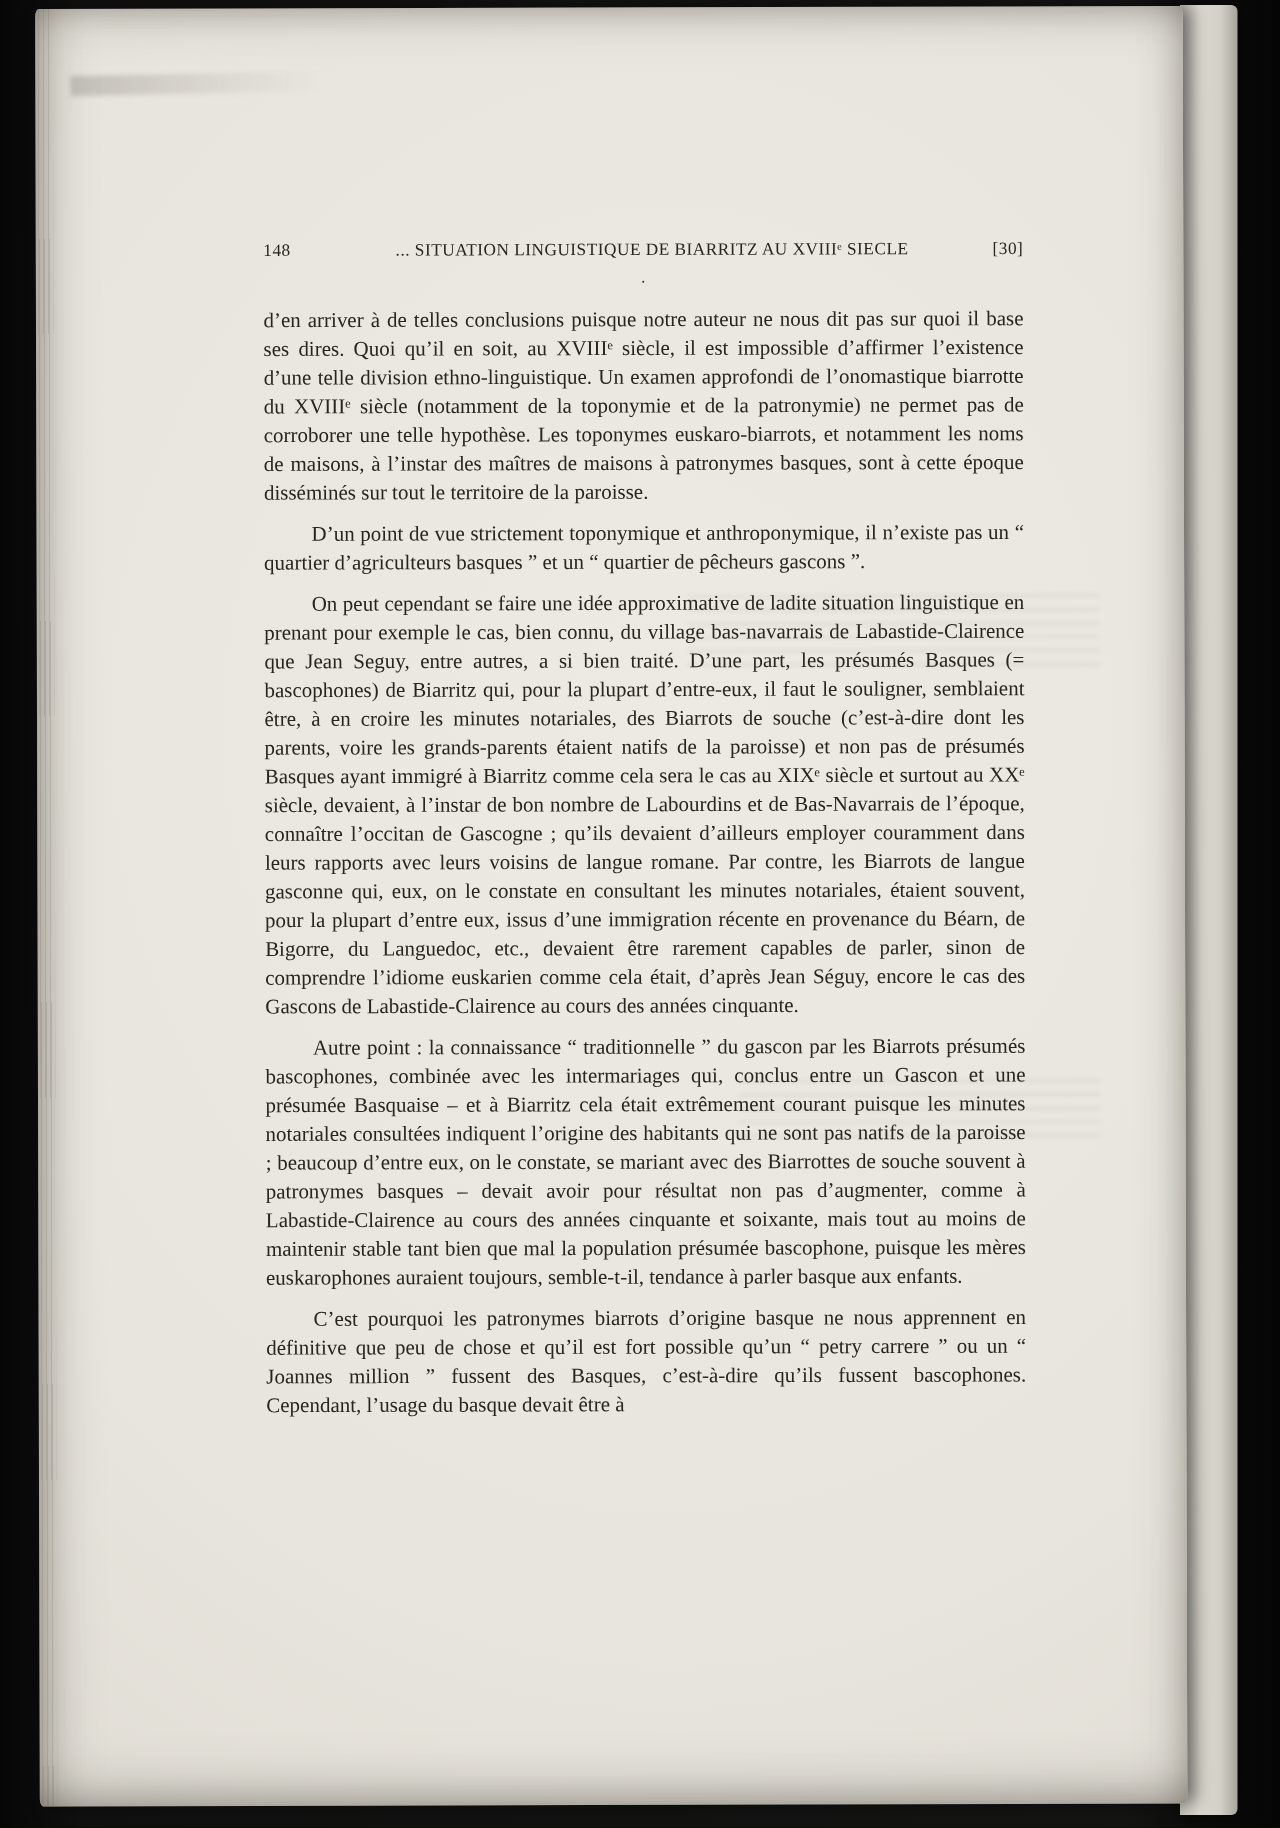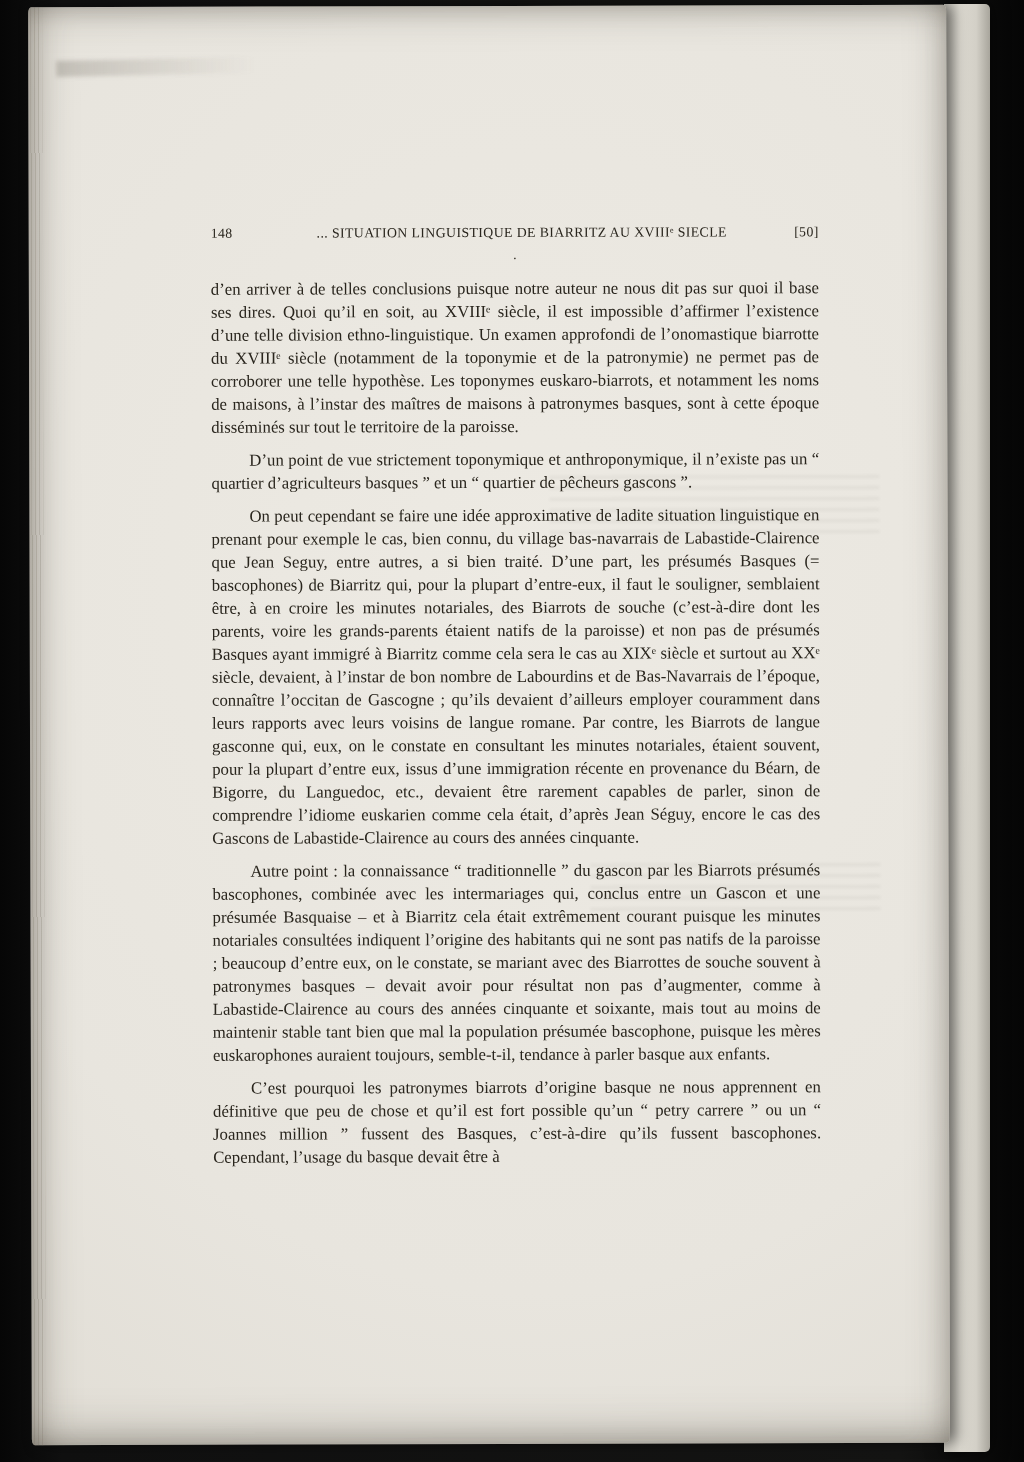--- a/index.html
+++ b/index.html
@@ -50,21 +50,21 @@
   .ghost.g2{left:560px;top:858px;width:290px;height:52px;}
   
   .content{
     position:absolute;left:182px;top:186px;width:608px;
     color:#29251d;
   }
   .header{
     display:flex;align-items:baseline;
     font-size:13.8px;letter-spacing:.4px;
   }
-  .pgnum{width:62px;text-align:left;margin-top:33px;}
+  .pgnum{width:62px;text-align:left;}
   .htitle{flex:1;text-align:center;}
   .href{width:48px;text-align:right;}
   .hdot{text-align:center;font-size:13px;height:28px;line-height:28px;}
   .text{
     font-size:16.8px;line-height:23px;text-align:justify;
     hyphens:auto;-webkit-hyphens:auto;
     margin-top:8px;
   }
   p.para{margin:0;}
   p.para + p.para{margin-top:10px;}
@@ -81,21 +81,21 @@
   <div class="page">
     <div class="stack-lines"></div>
     <div class="smudge"></div>
     <div class="ghost g1"></div>
     <div class="ghost g2"></div>
 
     <div class="content">
       <div class="header">
         <span class="pgnum">148</span>
         <span class="htitle">... SITUATION LINGUISTIQUE DE BIARRITZ AU XVIIIᵉ SIECLE</span>
-        <span class="href">[50]</span>
+        <span class="href">[30]</span>
       </div>
       <div class="hdot">.</div>
 
       <div class="text">
           <p class="para"><span>d’en arriver à de telles conclusions puisque notre auteur ne nous dit pas sur quoi il base ses dires. Quoi qu’il en soit, au XVIIIᵉ siècle, il est impossible d’affirmer l’existence d’une telle division ethno-linguistique. Un examen approfondi de l’onomastique biarrotte du XVIIIᵉ siècle (notamment de la toponymie et de la patronymie) ne permet pas de corroborer une telle hypothèse. Les toponymes euskaro-biarrots, et notamment les noms de maisons, à l’instar des maîtres de maisons à patronymes basques, sont à cette époque disséminés sur tout le territoire de la paroisse.</span></p>
           <p class="para indent"><span>D’un point de vue strictement toponymique et anthroponymique, il n’existe pas un “ quartier d’agriculteurs basques ” et un “ quartier de pêcheurs gascons ”.</span></p>
           <p class="para indent"><span>On peut cependant se faire une idée approximative de ladite situation linguistique en prenant pour exemple le cas, bien connu, du village bas-navarrais de Labastide-Clairence que Jean Seguy, entre autres, a si bien traité. D’une part, les présumés Basques (= bascophones) de Biarritz qui, pour </span><span class="it">la plupart</span><span> d’entre-eux, il faut le souligner, semblaient être, à en croire les minutes notariales, des Biarrots de souche (c’est-à-dire dont les parents, voire les grands-parents étaient natifs de la paroisse) et non pas de présumés Basques ayant immigré à Biarritz comme cela sera le cas au XIXᵉ siècle et surtout au XXᵉ siècle, devaient, à l’instar de bon nombre de Labourdins et de Bas-Navarrais de l’époque, connaître l’occitan de Gascogne ; qu’ils devaient d’ailleurs employer couramment dans leurs rapports avec leurs voisins de langue romane. Par contre, les Biarrots de langue gasconne qui, eux, on le constate en consultant les minutes notariales, étaient souvent, pour la plupart d’entre eux, issus d’une immigration récente en provenance du Béarn, de Bigorre, du Languedoc, etc., devaient être rarement capables de parler, sinon de comprendre l’idiome euskarien comme cela était, d’après Jean Séguy, encore le cas des Gascons de Labastide-Clairence au cours des années cinquante.</span></p>
           <p class="para indent"><span>Autre point : la connaissance “ traditionnelle ” du gascon par les Biarrots présumés bascophones, combinée avec les intermariages qui, conclus entre un Gascon et une présumée Basquaise – et à Biarritz cela était extrêmement courant puisque les minutes notariales consultées indiquent l’origine des habitants qui ne sont pas natifs de la paroisse ; beaucoup d’entre eux, on le constate, se mariant avec des Biarrottes de souche souvent à patronymes basques – devait avoir pour résultat non pas d’augmenter, comme à Labastide-Clairence au cours des années cinquante et soixante, mais tout au moins de maintenir stable tant bien que mal la population présumée bascophone, puisque les mères euskarophones auraient toujours, semble-t-il, tendance à parler basque aux enfants.</span></p>
           <p class="para indent"><span>C’est pourquoi les patronymes biarrots d’origine basque ne nous apprennent en définitive que peu de chose et qu’il est fort possible qu’un “ petry carrere ” ou un “ Joannes million ” fussent des Basques, c’est-à-dire qu’ils fussent bascophones. Cependant, l’usage du basque devait être à</span></p>
         </div>

